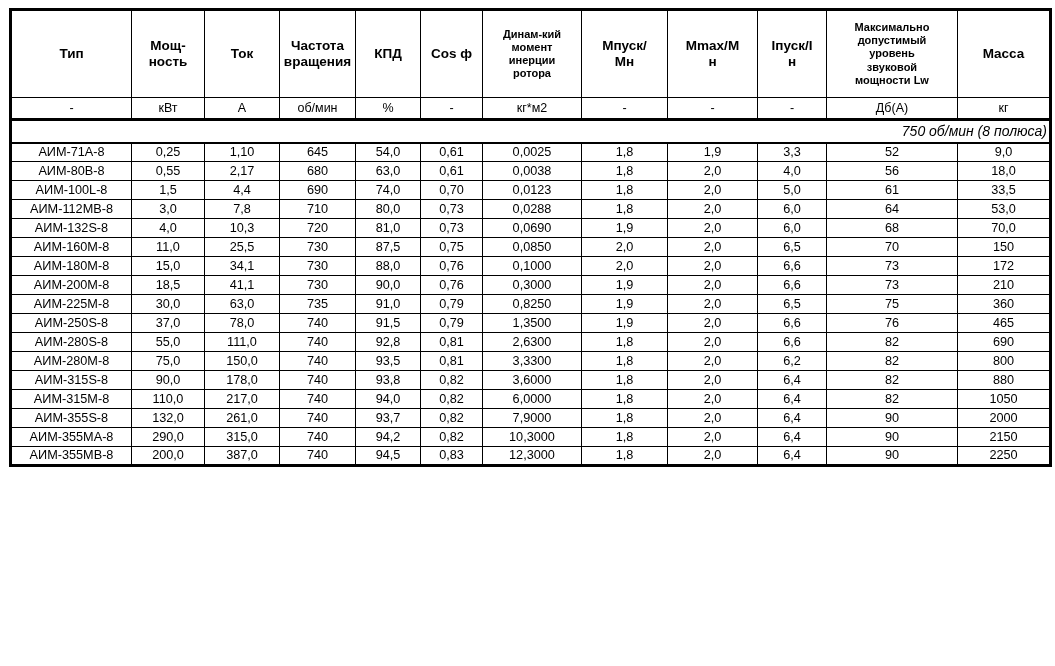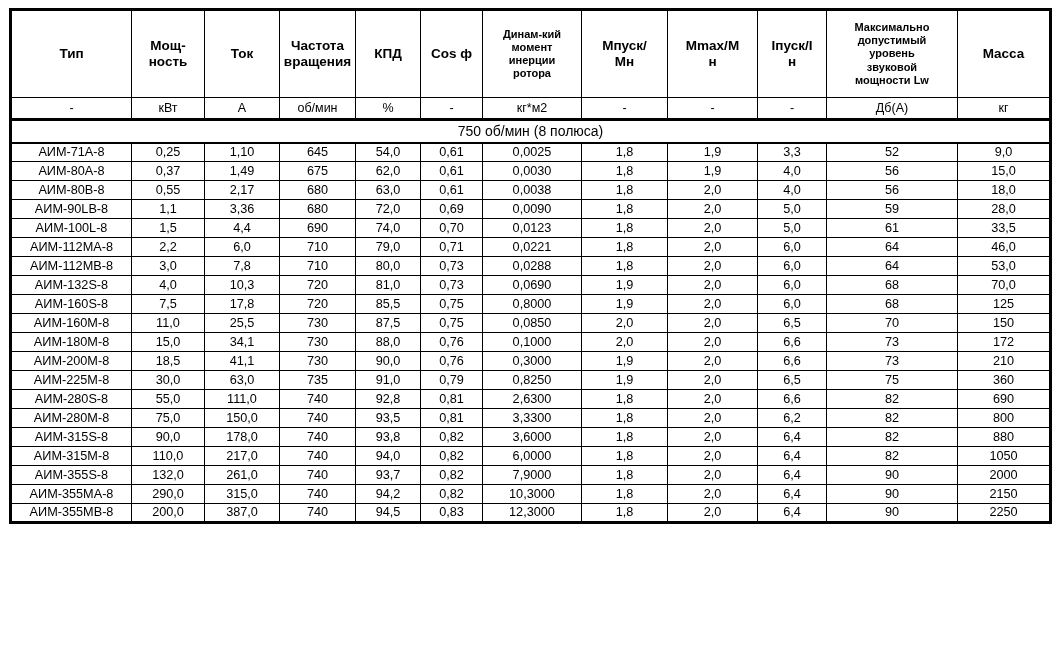--- a/index.html
+++ b/index.html
@@ -48,22 +48,24 @@
     line-height: 1.2;
   }
   tr.units-row { height: 22px; }
   tr.units-row td {
     font-size: 12.5px;
     font-weight: normal;
     border-bottom: 3px solid #000;
   }
   tr.section-row { height: 23px; }
   tr.section-row td {
+    font-style: italic;
     font-size: 14px;
     border-bottom: 2.5px solid #000;
+    text-align: right;
   }
   tbody tr.data-row { height: 19px; }
   tbody tr.data-row td {
     font-size: 12.7px;
     line-height: 1;
   }
 </style>
 </head>
 <body>
 
@@ -137,90 +139,48 @@
           <td>54,0</td>
           <td>0,61</td>
           <td>0,0025</td>
           <td>1,8</td>
           <td>1,9</td>
           <td>3,3</td>
           <td>52</td>
           <td>9,0</td>
         </tr>
         <tr class="data-row">
-          <td>АИМ-80А-8</td>
-          <td>0,37</td>
-          <td>1,49</td>
-          <td>675</td>
-          <td>62,0</td>
-          <td>0,61</td>
-          <td>0,0030</td>
-          <td>1,8</td>
-          <td>1,9</td>
-          <td>4,0</td>
-          <td>56</td>
-          <td>15,0</td>
-        </tr>
-        <tr class="data-row">
           <td>АИМ-80В-8</td>
           <td>0,55</td>
           <td>2,17</td>
           <td>680</td>
           <td>63,0</td>
           <td>0,61</td>
           <td>0,0038</td>
           <td>1,8</td>
           <td>2,0</td>
           <td>4,0</td>
           <td>56</td>
           <td>18,0</td>
         </tr>
         <tr class="data-row">
-          <td>АИМ-90LB-8</td>
-          <td>1,1</td>
-          <td>3,36</td>
-          <td>680</td>
-          <td>72,0</td>
-          <td>0,69</td>
-          <td>0,0090</td>
-          <td>1,8</td>
-          <td>2,0</td>
-          <td>5,0</td>
-          <td>59</td>
-          <td>28,0</td>
-        </tr>
-        <tr class="data-row">
           <td>АИМ-100L-8</td>
           <td>1,5</td>
           <td>4,4</td>
           <td>690</td>
           <td>74,0</td>
           <td>0,70</td>
           <td>0,0123</td>
           <td>1,8</td>
           <td>2,0</td>
           <td>5,0</td>
           <td>61</td>
           <td>33,5</td>
         </tr>
         <tr class="data-row">
-          <td>АИМ-112МА-8</td>
-          <td>2,2</td>
-          <td>6,0</td>
-          <td>710</td>
-          <td>79,0</td>
-          <td>0,71</td>
-          <td>0,0221</td>
-          <td>1,8</td>
-          <td>2,0</td>
-          <td>6,0</td>
-          <td>64</td>
-          <td>46,0</td>
-        </tr>
-        <tr class="data-row">
           <td>АИМ-112МВ-8</td>
           <td>3,0</td>
           <td>7,8</td>
           <td>710</td>
           <td>80,0</td>
           <td>0,73</td>
           <td>0,0288</td>
           <td>1,8</td>
           <td>2,0</td>
           <td>6,0</td>
@@ -235,34 +195,20 @@
           <td>81,0</td>
           <td>0,73</td>
           <td>0,0690</td>
           <td>1,9</td>
           <td>2,0</td>
           <td>6,0</td>
           <td>68</td>
           <td>70,0</td>
         </tr>
         <tr class="data-row">
-          <td>АИМ-160S-8</td>
-          <td>7,5</td>
-          <td>17,8</td>
-          <td>720</td>
-          <td>85,5</td>
-          <td>0,75</td>
-          <td>0,8000</td>
-          <td>1,9</td>
-          <td>2,0</td>
-          <td>6,0</td>
-          <td>68</td>
-          <td>125</td>
-        </tr>
-        <tr class="data-row">
           <td>АИМ-160М-8</td>
           <td>11,0</td>
           <td>25,5</td>
           <td>730</td>
           <td>87,5</td>
           <td>0,75</td>
           <td>0,0850</td>
           <td>2,0</td>
           <td>2,0</td>
           <td>6,5</td>
@@ -305,20 +251,34 @@
           <td>91,0</td>
           <td>0,79</td>
           <td>0,8250</td>
           <td>1,9</td>
           <td>2,0</td>
           <td>6,5</td>
           <td>75</td>
           <td>360</td>
         </tr>
         <tr class="data-row">
+          <td>АИМ-250S-8</td>
+          <td>37,0</td>
+          <td>78,0</td>
+          <td>740</td>
+          <td>91,5</td>
+          <td>0,79</td>
+          <td>1,3500</td>
+          <td>1,9</td>
+          <td>2,0</td>
+          <td>6,6</td>
+          <td>76</td>
+          <td>465</td>
+        </tr>
+        <tr class="data-row">
           <td>АИМ-280S-8</td>
           <td>55,0</td>
           <td>111,0</td>
           <td>740</td>
           <td>92,8</td>
           <td>0,81</td>
           <td>2,6300</td>
           <td>1,8</td>
           <td>2,0</td>
           <td>6,6</td>

